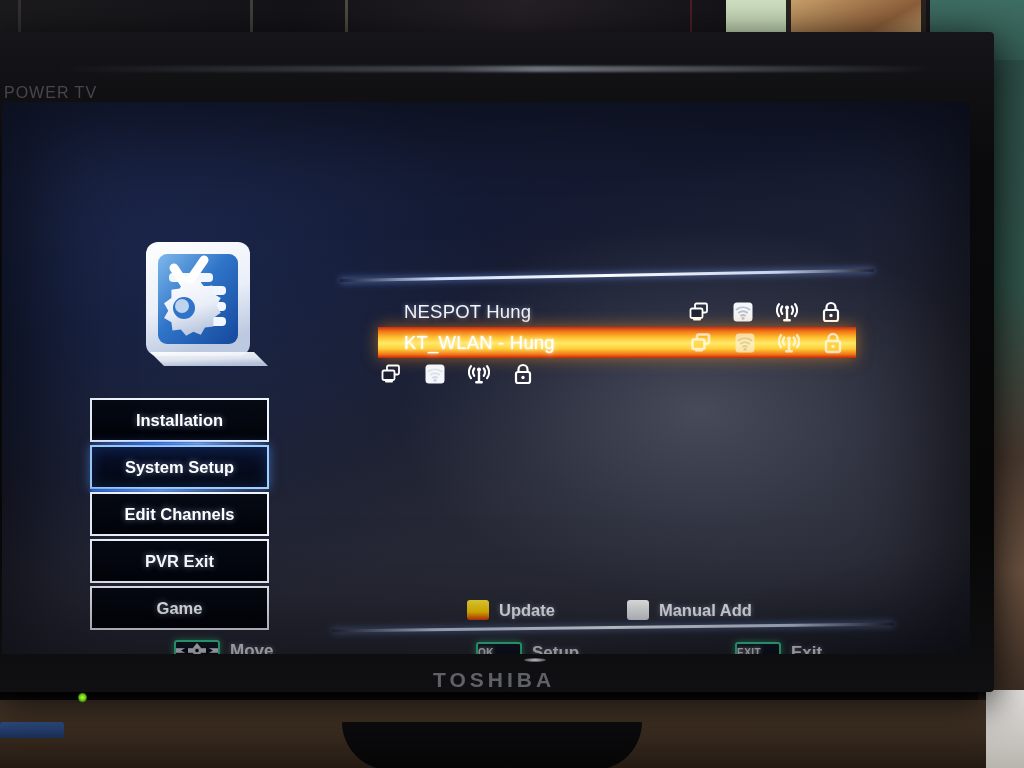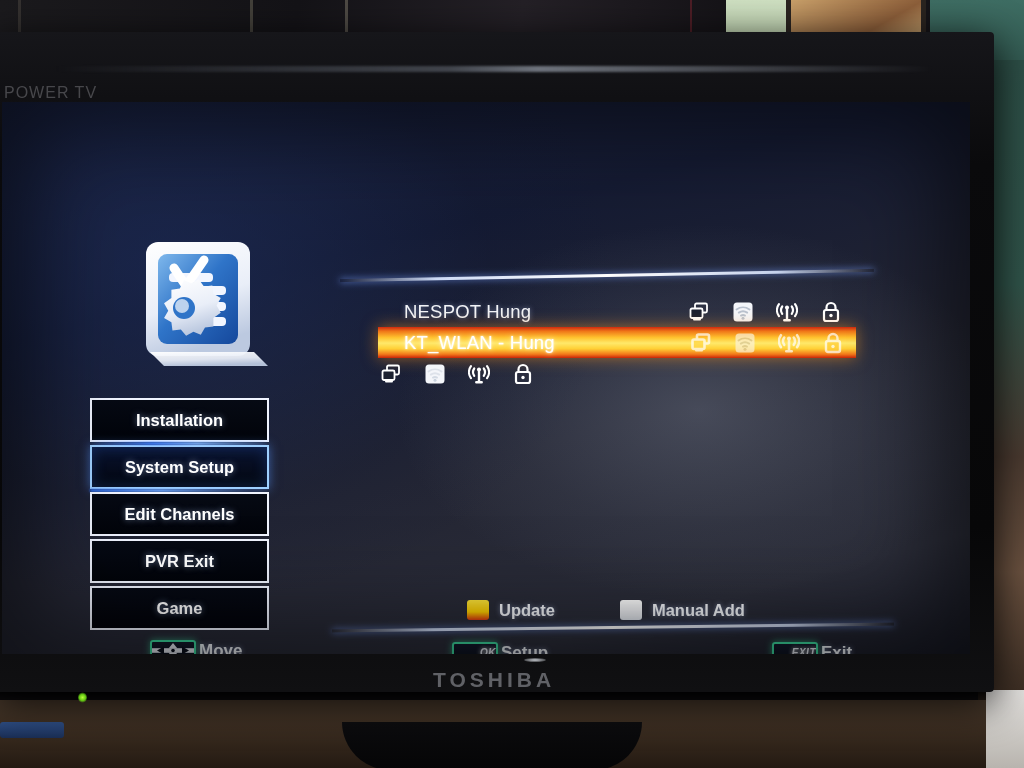--- a/index.html
+++ b/index.html
@@ -112,42 +112,42 @@
     background:linear-gradient(180deg,#cf2a10 0%,#f07818 14%,#ffc22e 34%,#ffe96a 52%,#ffd036 70%,#f2781a 88%,#c92408 100%);
     box-shadow:0 0 16px rgba(255,150,30,.55);
     padding-left:2px; margin-left:-2px; width:478px;
   }
   .net-row.highlight .net-name { color:#ffffff; text-shadow:0 0 6px rgba(255,240,190,.95), 0 0 2px rgba(255,255,255,.9); }
   .net-icons { display:flex; align-items:center; gap:22px; padding-right:12px; }
   .ni { width:22px; height:22px; display:flex; align-items:center; justify-content:center; }
   .net-row.highlight .ni { opacity:.7; }
 
   
-  .colorkeys { position:absolute; left:465px; top:498px; display:flex; align-items:center; gap:13px; }
+  .colorkeys { position:absolute; left:465px; top:498px; display:flex; align-items:center; gap:20px; }
   .ck { display:flex; align-items:center; gap:10px; }
   .ck-chip { width:22px; height:20px; border-radius:3px; }
   .ck-chip.yellow { background:linear-gradient(180deg,#ffe63a 0%,#ffd000 60%,#e23c10 100%); }
   .ck-chip.white { background:linear-gradient(180deg,#ffffff,#dfe2e8); }
   .ck-label { font-size:16.5px; font-weight:bold; color:#f4f6fa; text-shadow:0 0 5px rgba(190,210,255,.5); }
   .ck.spacer { margin-left:52px; }
 
   
   .hints { position:absolute; left:0; top:536px; width:968px; height:40px; }
-  .hint { position:absolute; display:flex; align-items:center; gap:3px; }
+  .hint { position:absolute; display:flex; align-items:center; gap:10px;margin-left:24px; }
   .hint-key { border:2px solid #3ddba0; border-radius:3px;
-    width:46px; height:21px; display:flex; align-items:center; justify-content:flex-end;
+    width:46px; height:21px; display:flex; align-items:center; justify-content:flex-start;
     background:linear-gradient(180deg,#141a2c,#0a0f1c);
     box-shadow:0 0 7px rgba(60,220,160,.6);
-    overflow:hidden; position:relative;font-style:italic; }
+    overflow:hidden; position:relative; }
   .hint-key span { font-size:10px; font-weight:bold; color:#e8ecf4; letter-spacing:.5px;
     text-shadow:0 0 4px rgba(255,255,255,.9); }
   .hint-label { font-size:17px; font-weight:bold; color:#f2f5fa; text-shadow:0 0 5px rgba(190,210,255,.5); }
   .hint-move { left:148px; top:2px; }
   .hint-select { left:450px; top:4px; }
-  .hint-exit { left:770px; top:4px; }
+  .hint-exit { left:709px; top:4px; }
 </style>
 </head>
 <body>
 
 <div class="room">
   <div class="wall-dark"></div>
   <div class="wall-stripe s1"></div>
   <div class="wall-stripe s2"></div>
   <div class="wall-stripe s3"></div>
   <div class="wall-stripe s4"></div>

